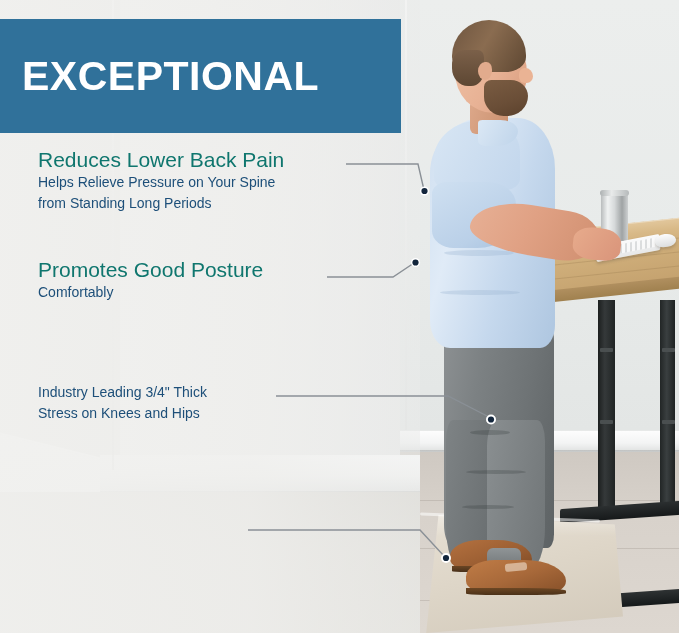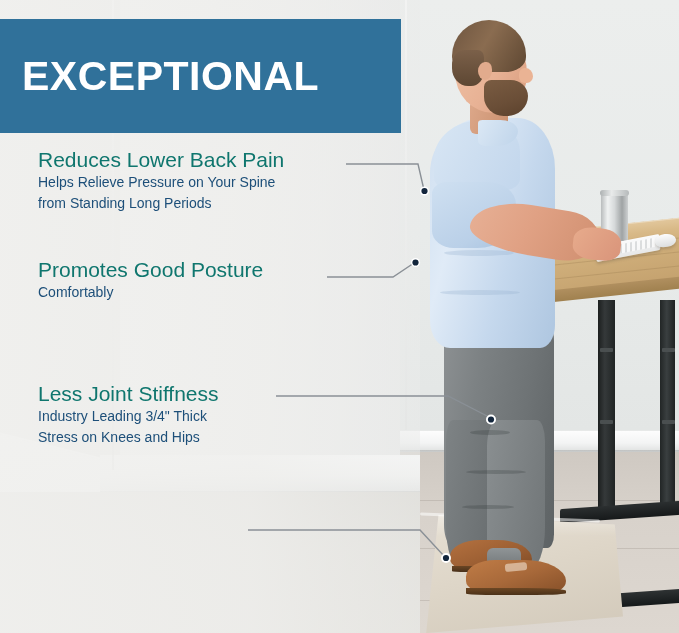--- a/index.html
+++ b/index.html
@@ -458,19 +458,18 @@
     <div class="b-line">Helps Relieve Pressure on Your Spine</div>
     <div class="b-line">from Standing Long Periods</div>
   </div>
 
   <div class="benefit" id="benefit-1">
     <div class="b-title">Promotes Good Posture</div>
     <div class="b-line">Comfortably</div>
   </div>
 
   <div class="benefit" id="benefit-2">
-    <div class="b-title">Less Joint Stiffness</div>
     <div class="b-line">Industry Leading 3/4" Thick</div>
     <div class="b-line">Stress on Knees and Hips</div>
   </div>
 
 
 </div>
 
 </body></html>

